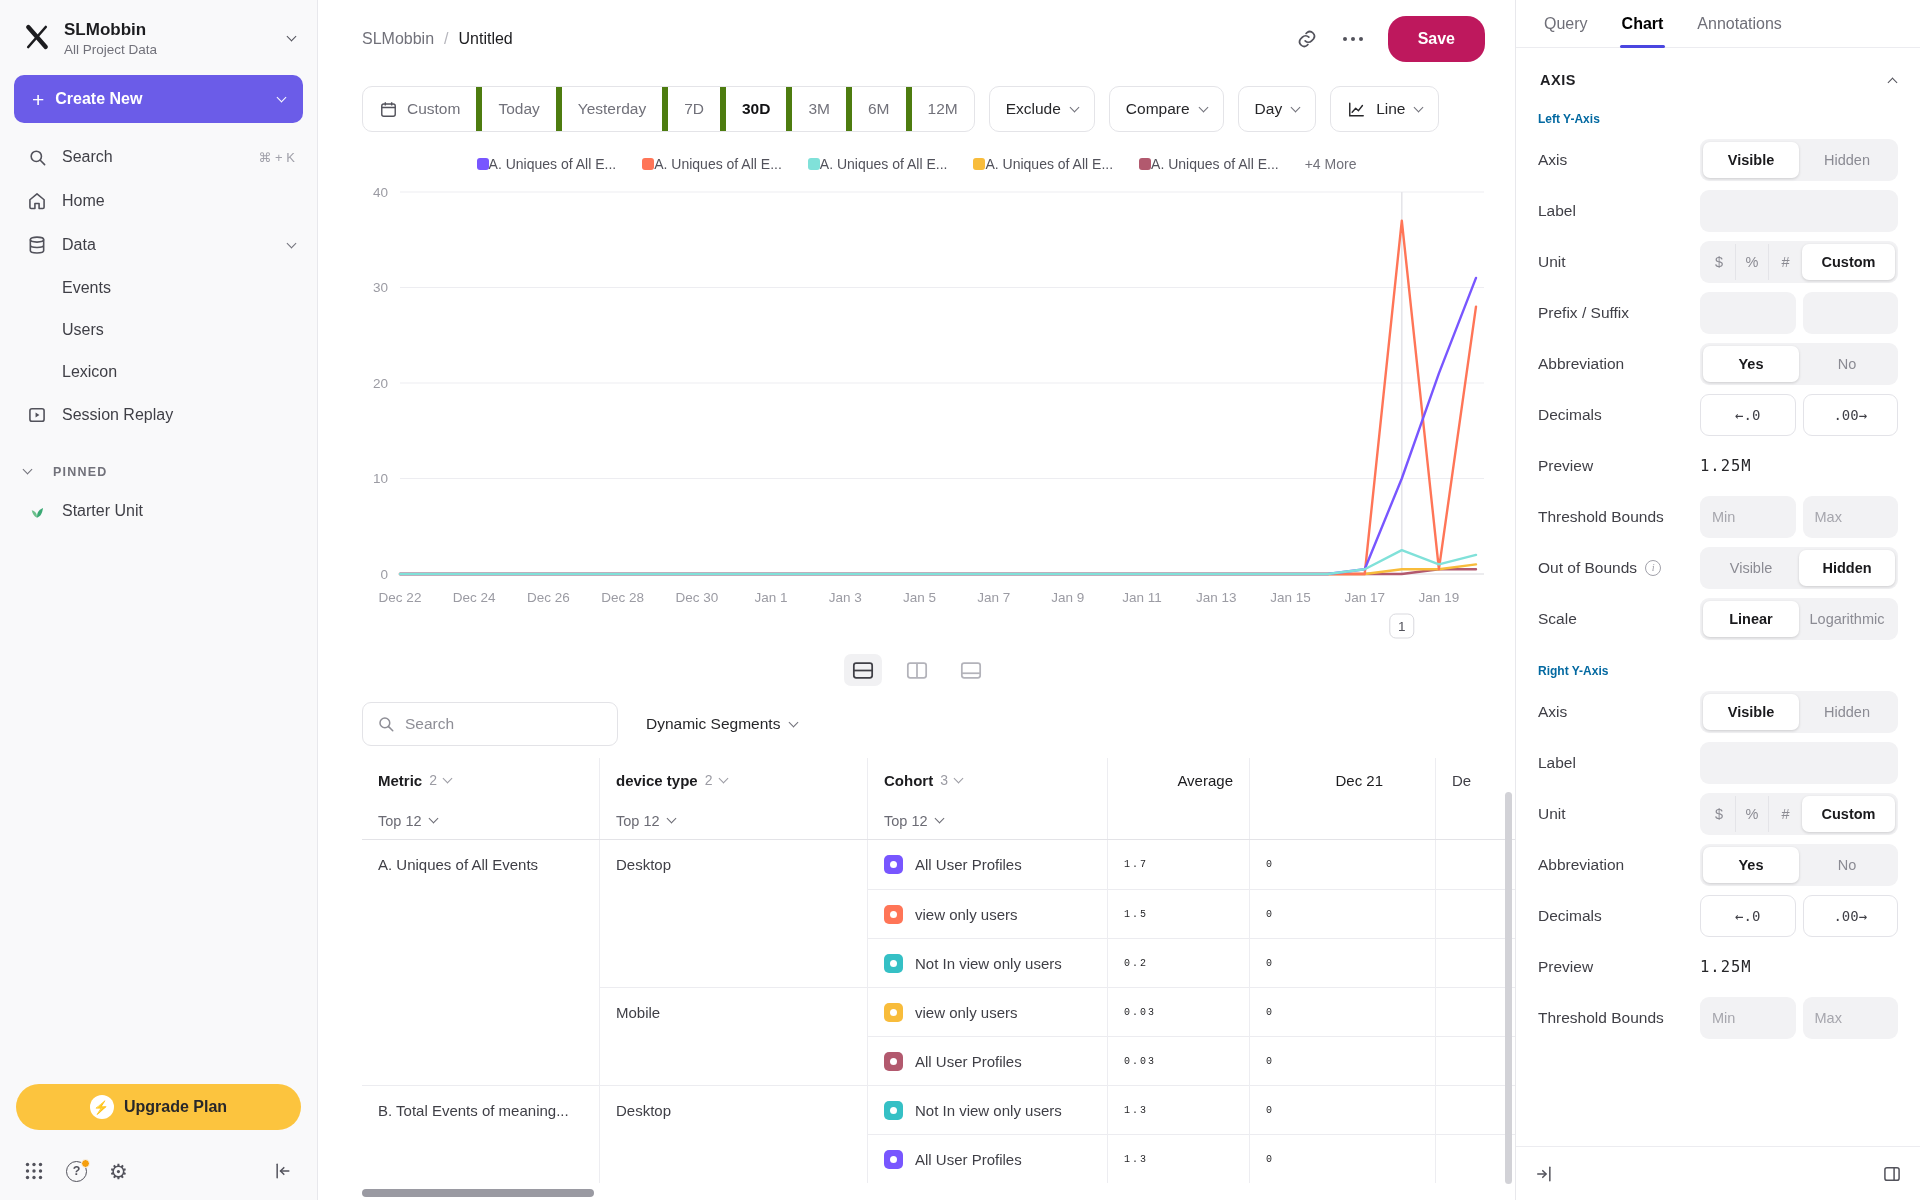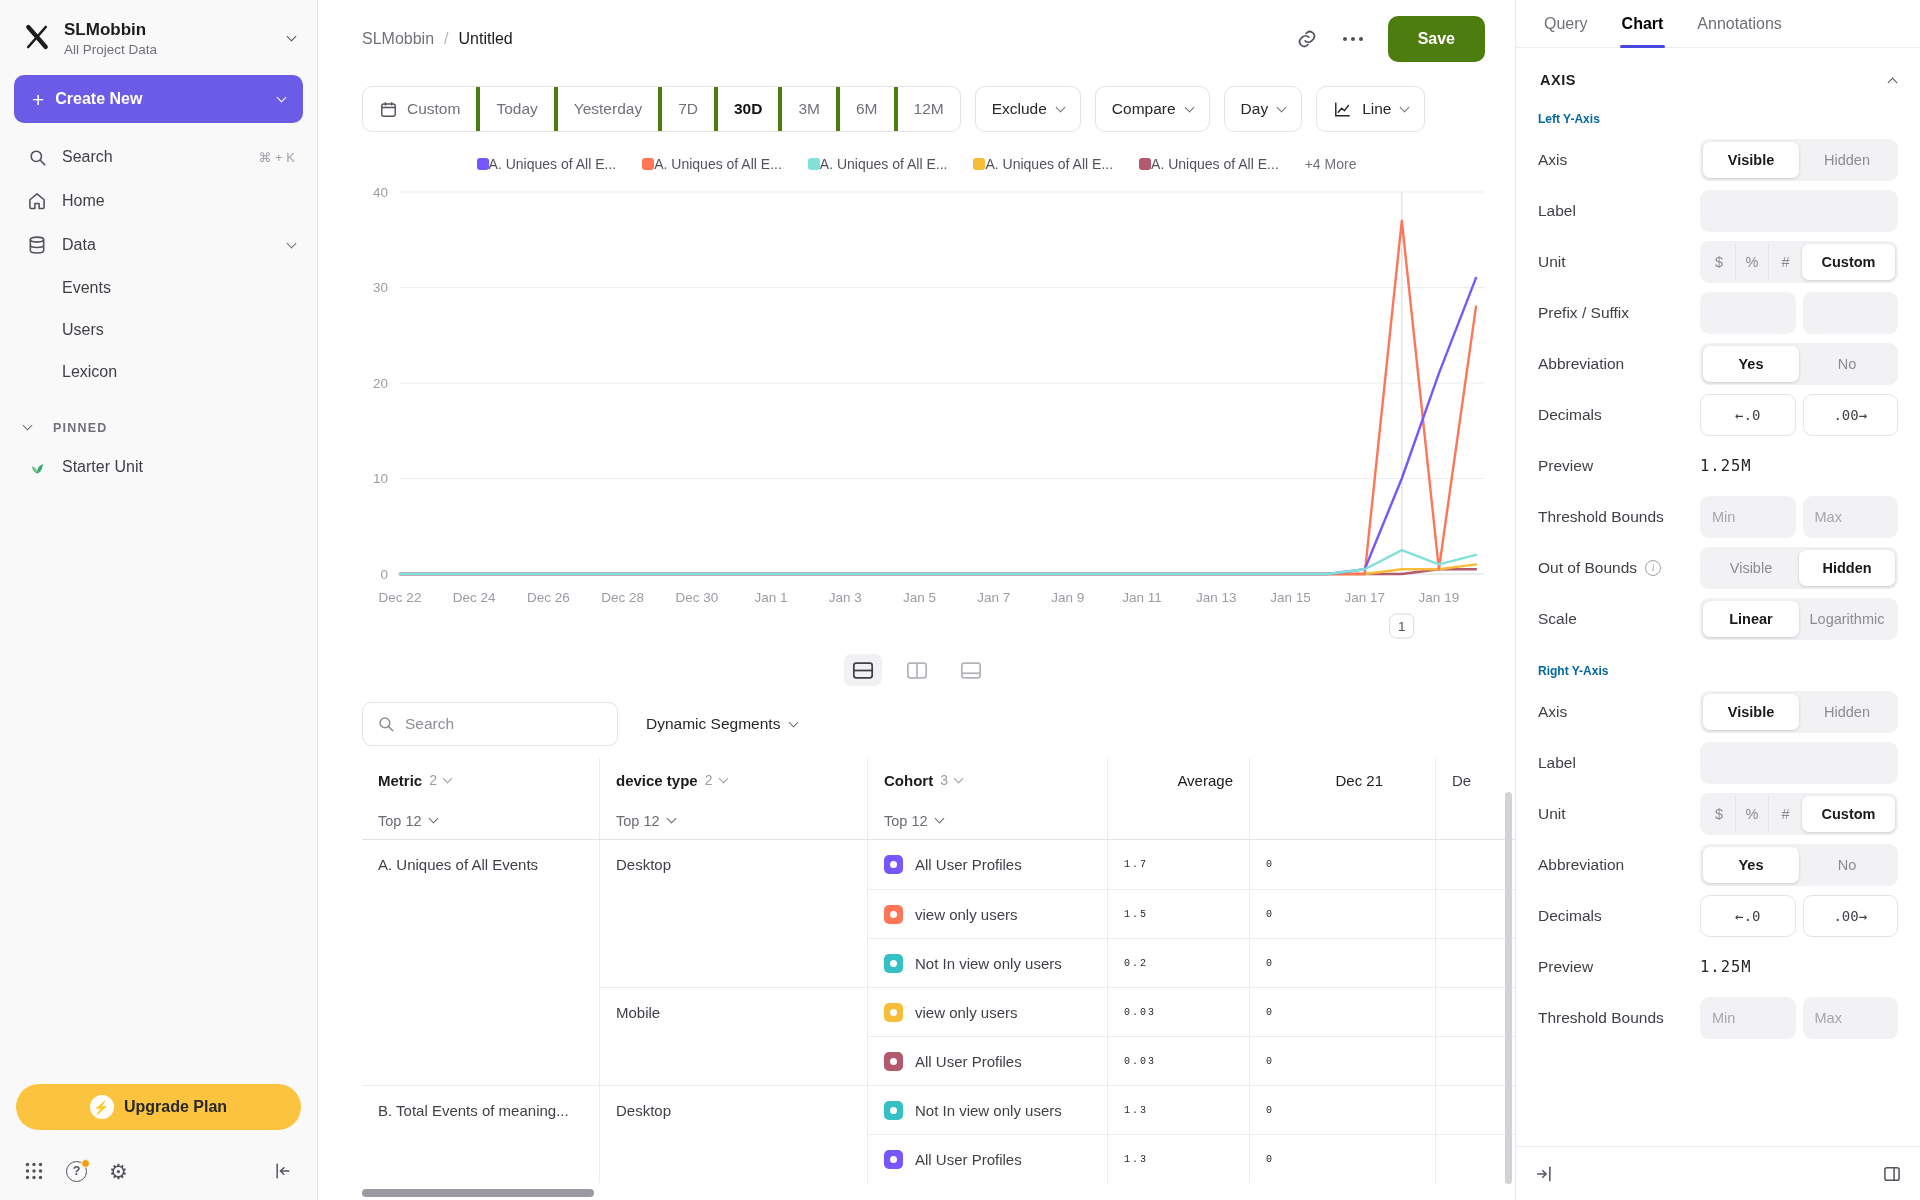--- a/index.html
+++ b/index.html
@@ -38,25 +38,25 @@
 
   
   .main{flex:1;display:flex;flex-direction:column;min-width:0;position:relative;background:#fff}
   .mhead{height:78px;display:flex;align-items:center;padding:0 30px 0 44px;flex:none}
   .crumb{display:flex;align-items:center;gap:10px;font-size:16px}
   .crumb .root{color:#71717a}
   .crumb .sep{color:#b6b6bd}
   .crumb .cur{color:#1c1c1f}
   .mhead-right{margin-left:auto;display:flex;align-items:center;gap:24px}
   .iconbtn{background:none;border:none;display:flex;align-items:center}
-  .savebtn{height:46px;padding:0 30px;background:#4d7c0f;color:#fff;border:none;border-radius:10px;font-size:16px;font-weight:700}
+  .savebtn{height:46px;padding:0 30px;background:#be185d;color:#fff;border:none;border-radius:18px;font-size:16px;font-weight:700}
 
   .toolbar{display:flex;align-items:center;gap:14px;padding:8px 30px 0 44px;flex:none}
   .ranges{display:flex;align-items:stretch;height:46px;border:1px solid #e4e4e8;border-radius:10px;overflow:hidden;background:#fff}
-  .range{display:flex;align-items:center;gap:9px;padding:0 16px;font-size:15.5px;color:#71717a;border-left:4px solid #4d7c0f;white-space:nowrap}
+  .range{display:flex;align-items:center;gap:9px;padding:0 16px;font-size:15.5px;color:#71717a;border-left:6px solid #4d7c0f;white-space:nowrap}
   .range:first-child{border-left:none}
   .range.sel{color:#121214;font-weight:700;background:#fff}
   .tbtn{height:46px;border:1px solid #e4e4e8;border-radius:10px;display:flex;align-items:center;gap:10px;padding:0 16px;font-size:15.5px;color:#27272a;background:#fff;white-space:nowrap}
   .tbtn .chev{color:#71717a}
 
   .legend{display:flex;align-items:center;justify-content:center;gap:26px;padding:24px 30px 2px 30px;font-size:14px;color:#52525b;flex:none}
   .lg-item{display:flex;align-items:center;}
   .lg-sq{width:12px;height:12px;border-radius:3px;flex:none}
   .lg-more{color:#71717a}
 
@@ -179,20 +179,29 @@
     </div>
     <div class="subitem">
         <span>Events</span>
       </div>
     <div class="subitem">
         <span>Users</span>
       </div>
     <div class="subitem">
         <span>Lexicon</span>
       </div>
+    <div class="item">
+      <span class="nicon">
+          <svg width="20" height="20" viewBox="0 0 24 24" fill="none" stroke="currentColor" stroke-width="1.9">
+            <rect x="3.5" y="4.5" width="17" height="15" rx="2.5"></rect>
+            <path d="M10.3 9l4.6 3-4.6 3z" fill="currentColor" stroke="none"></path>
+          </svg>
+        </span>
+      <span>Session Replay</span>
+    </div>
 
     <div class="pinned-hdr">
       <i class="chev"></i>
       <span>PINNED</span>
     </div>
     <div class="item">
       <span class="nicon">
           <svg width="18" height="18" viewBox="0 0 24 24">
             <path d="M12 21c0-6 1-10 8-13-1 7-3 11-8 13z" fill="#3ba974"></path>
             <path d="M12 21c0-5-1-8-7-10 1 5 3 8 7 10z" fill="#6cc08b"></path>

